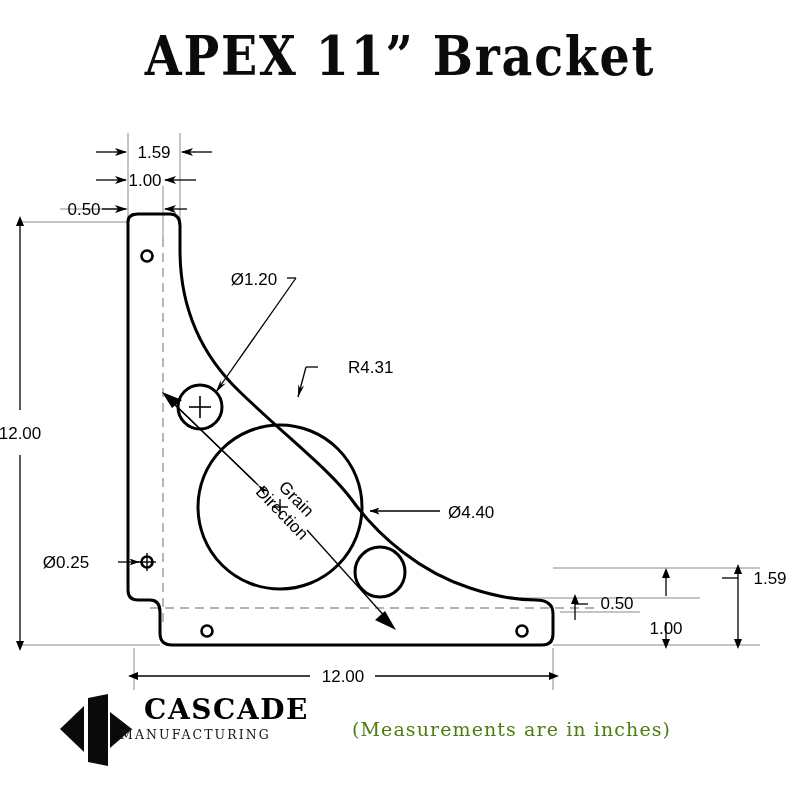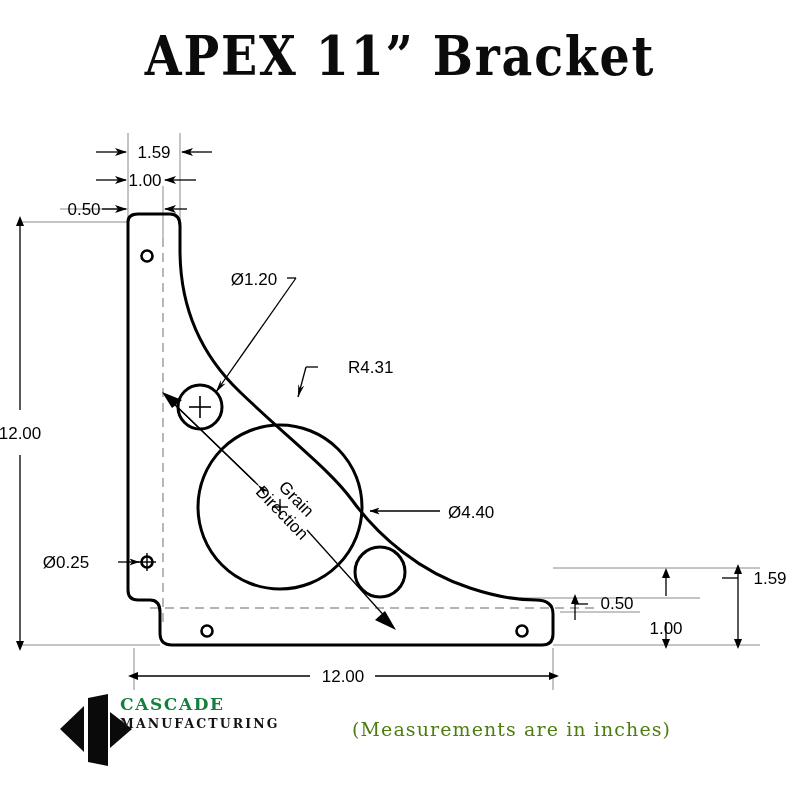--- a/index.html
+++ b/index.html
@@ -65,34 +65,34 @@
     height: 64px;
   }
   .logo-text {
     position: absolute;
     left: 62px;
     top: 0px;
     width: 200px;
   }
   .logo-name {
     font-family: "DejaVu Serif", serif;
-    font-size: 17px;
+    font-size: 28px;
     font-weight: bold;
     letter-spacing: 1.6px;
-    color: #15803d;
+    color: #000000;
     line-height: 1;
+    margin-left: 24px;
   }
   .logo-sub {
     font-family: "DejaVu Serif", serif;
     font-size: 12.5px;
     letter-spacing: 2.1px;
     color: #141414;
     line-height: 1;
     margin-top: 5px;
-    font-weight: bold;
   }
   
   .dimtext {
     font-family: "Liberation Sans", sans-serif;
     font-size: 17px;
     fill: #000000;
   }
   .grain-text {
     font-family: "Liberation Sans", sans-serif;
     font-size: 17px;

